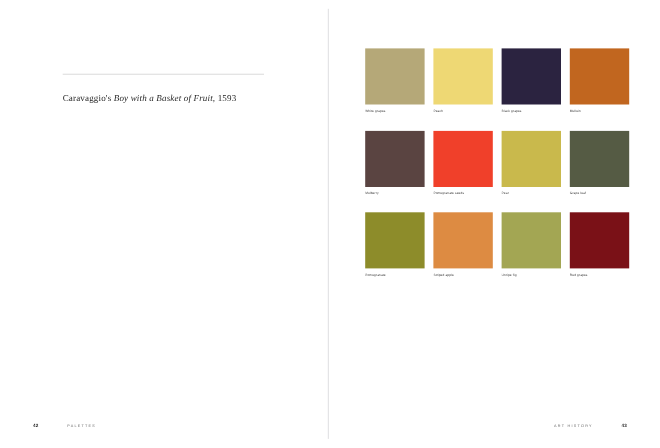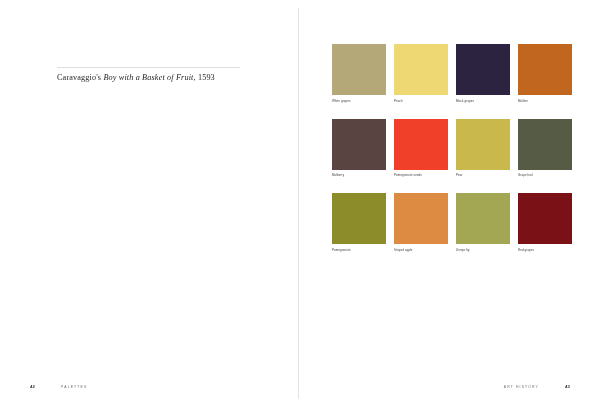--- a/index.html
+++ b/index.html
@@ -45,21 +45,21 @@
     left: 57px;
     top: 67px;
     width: 183px;
     height: 1px;
     background: #dedede;
   }
 
   #artwork-caption {
     position: absolute;
     left: 57px;
-    top: 72px;
+    top: 84px;
     width: 210px;
     font-family: "Liberation Serif", serif;
     font-size: 8.2px;
     line-height: 11px;
     color: #262626;
     letter-spacing: 0.15px;
     white-space: nowrap;
   }
   #artwork-caption .artist { font-style: normal; }
   #artwork-caption .work   { font-style: italic; }

